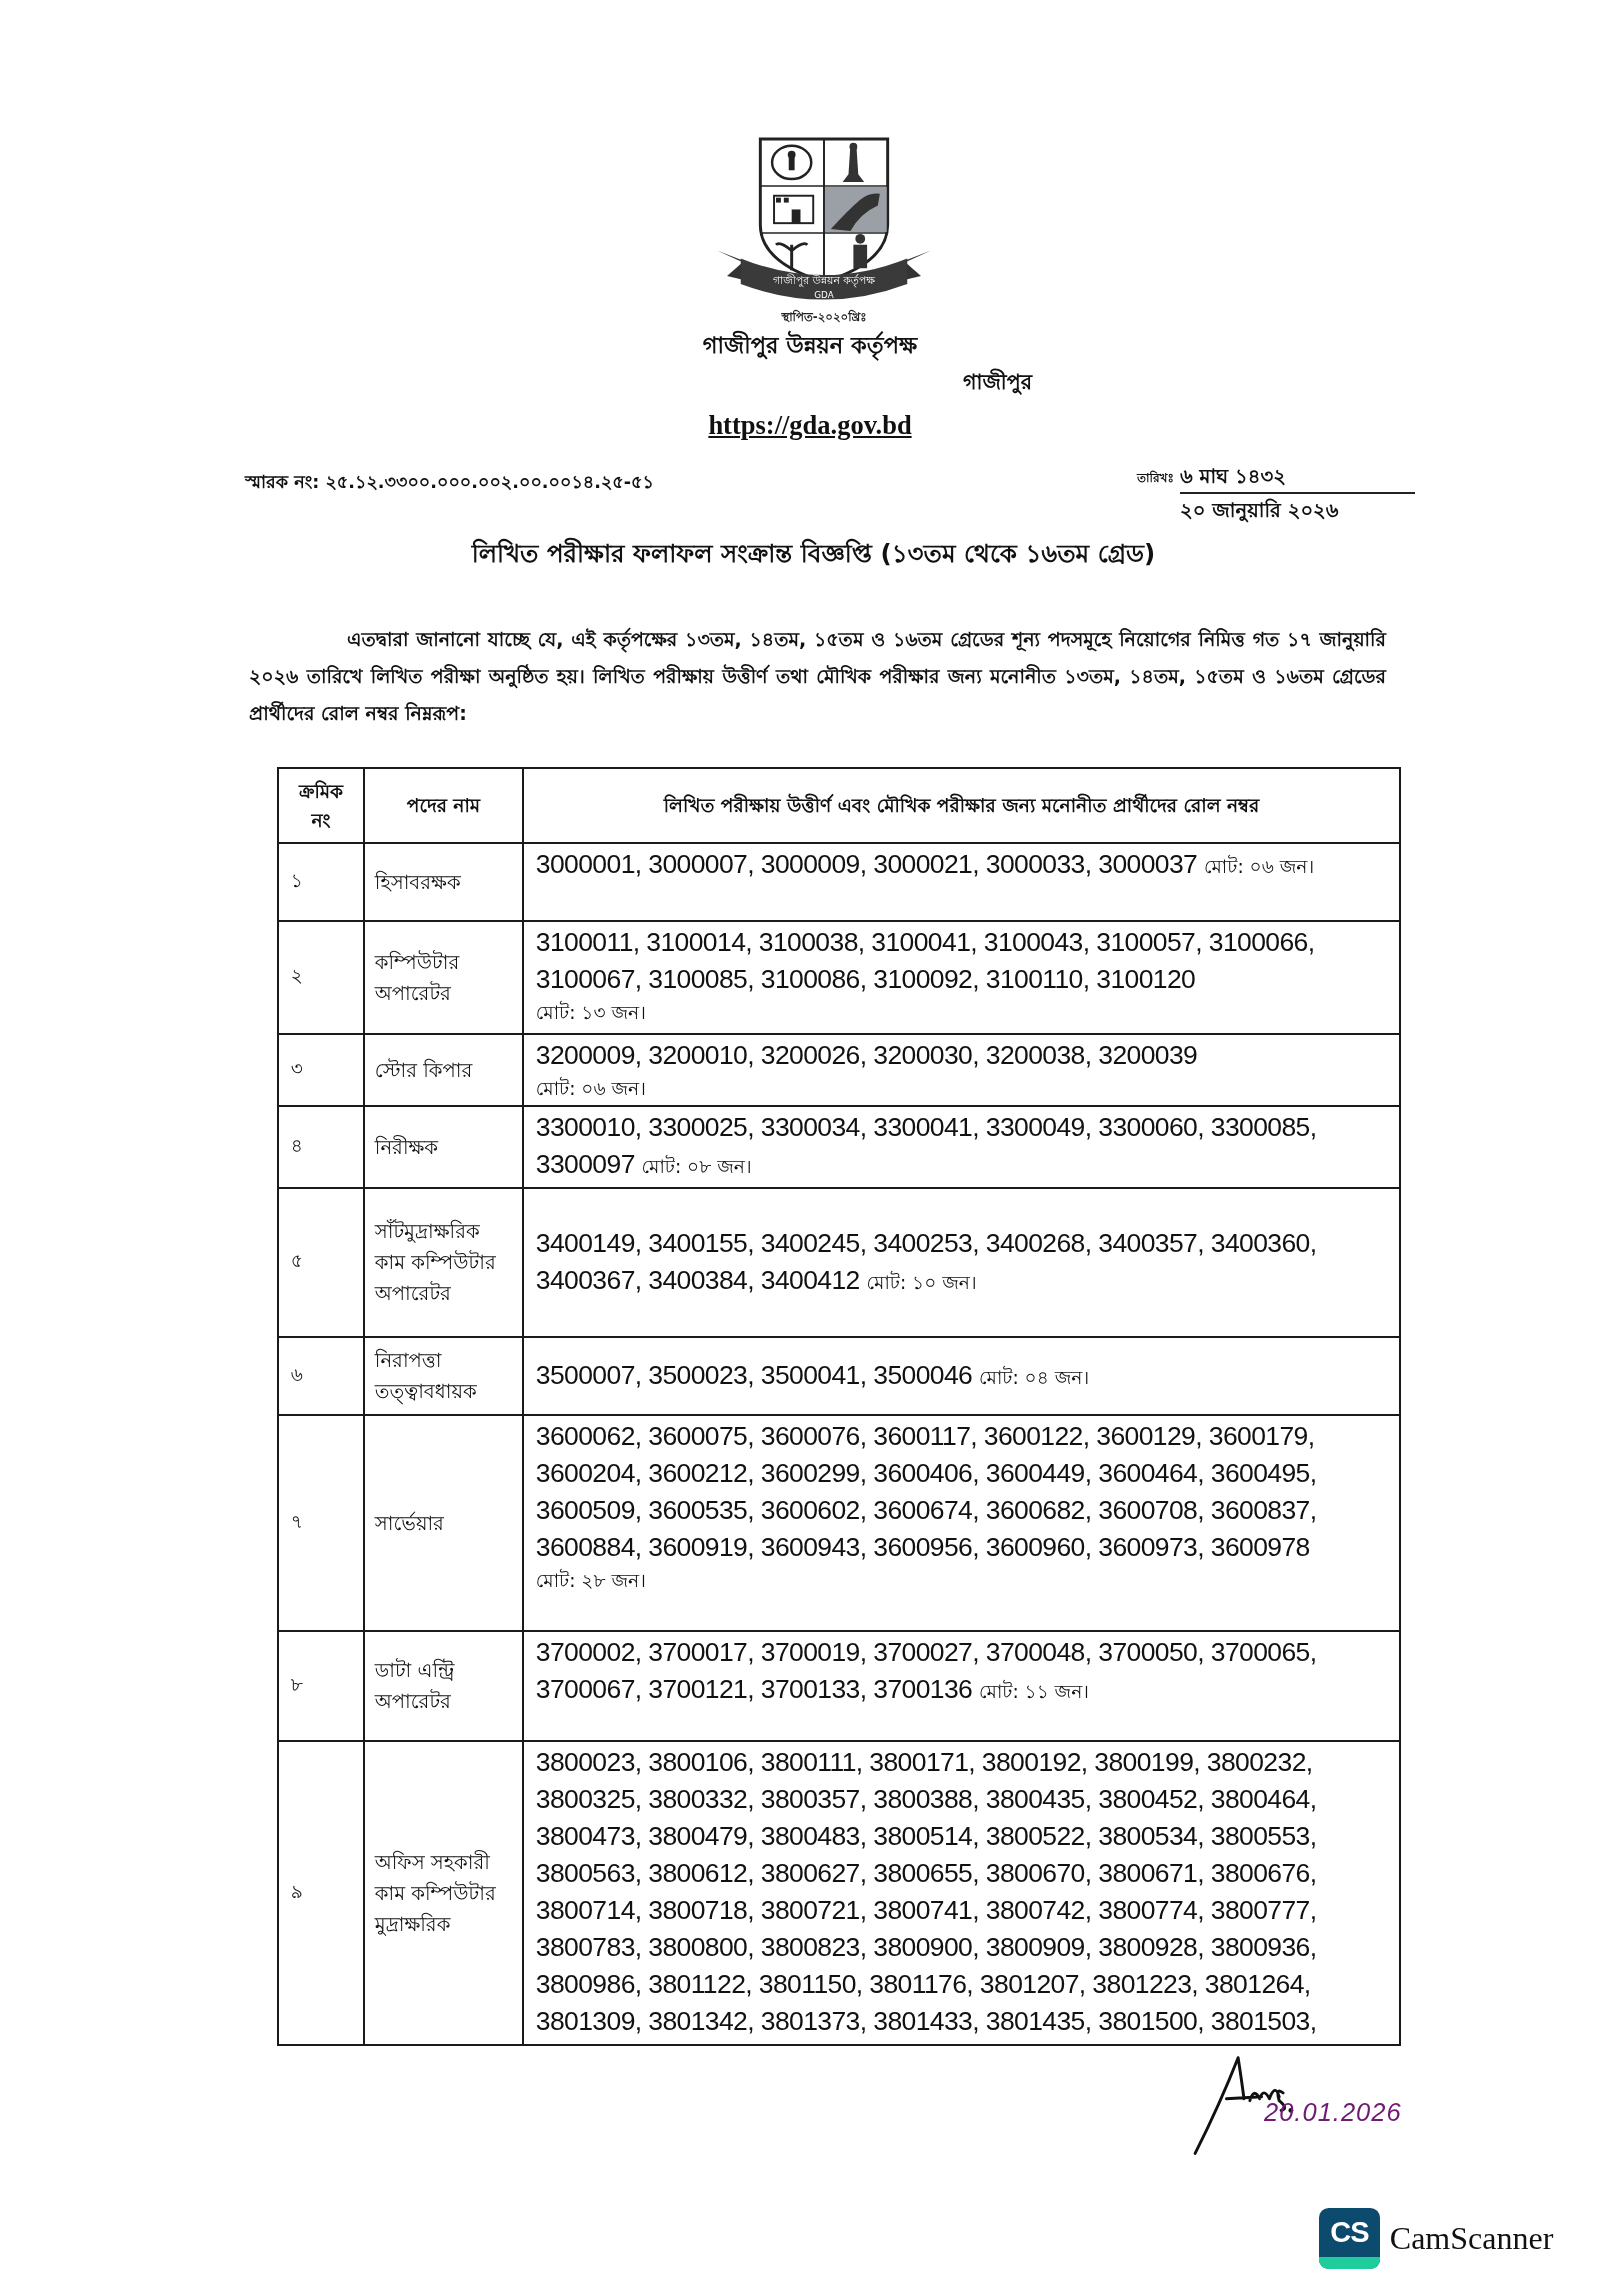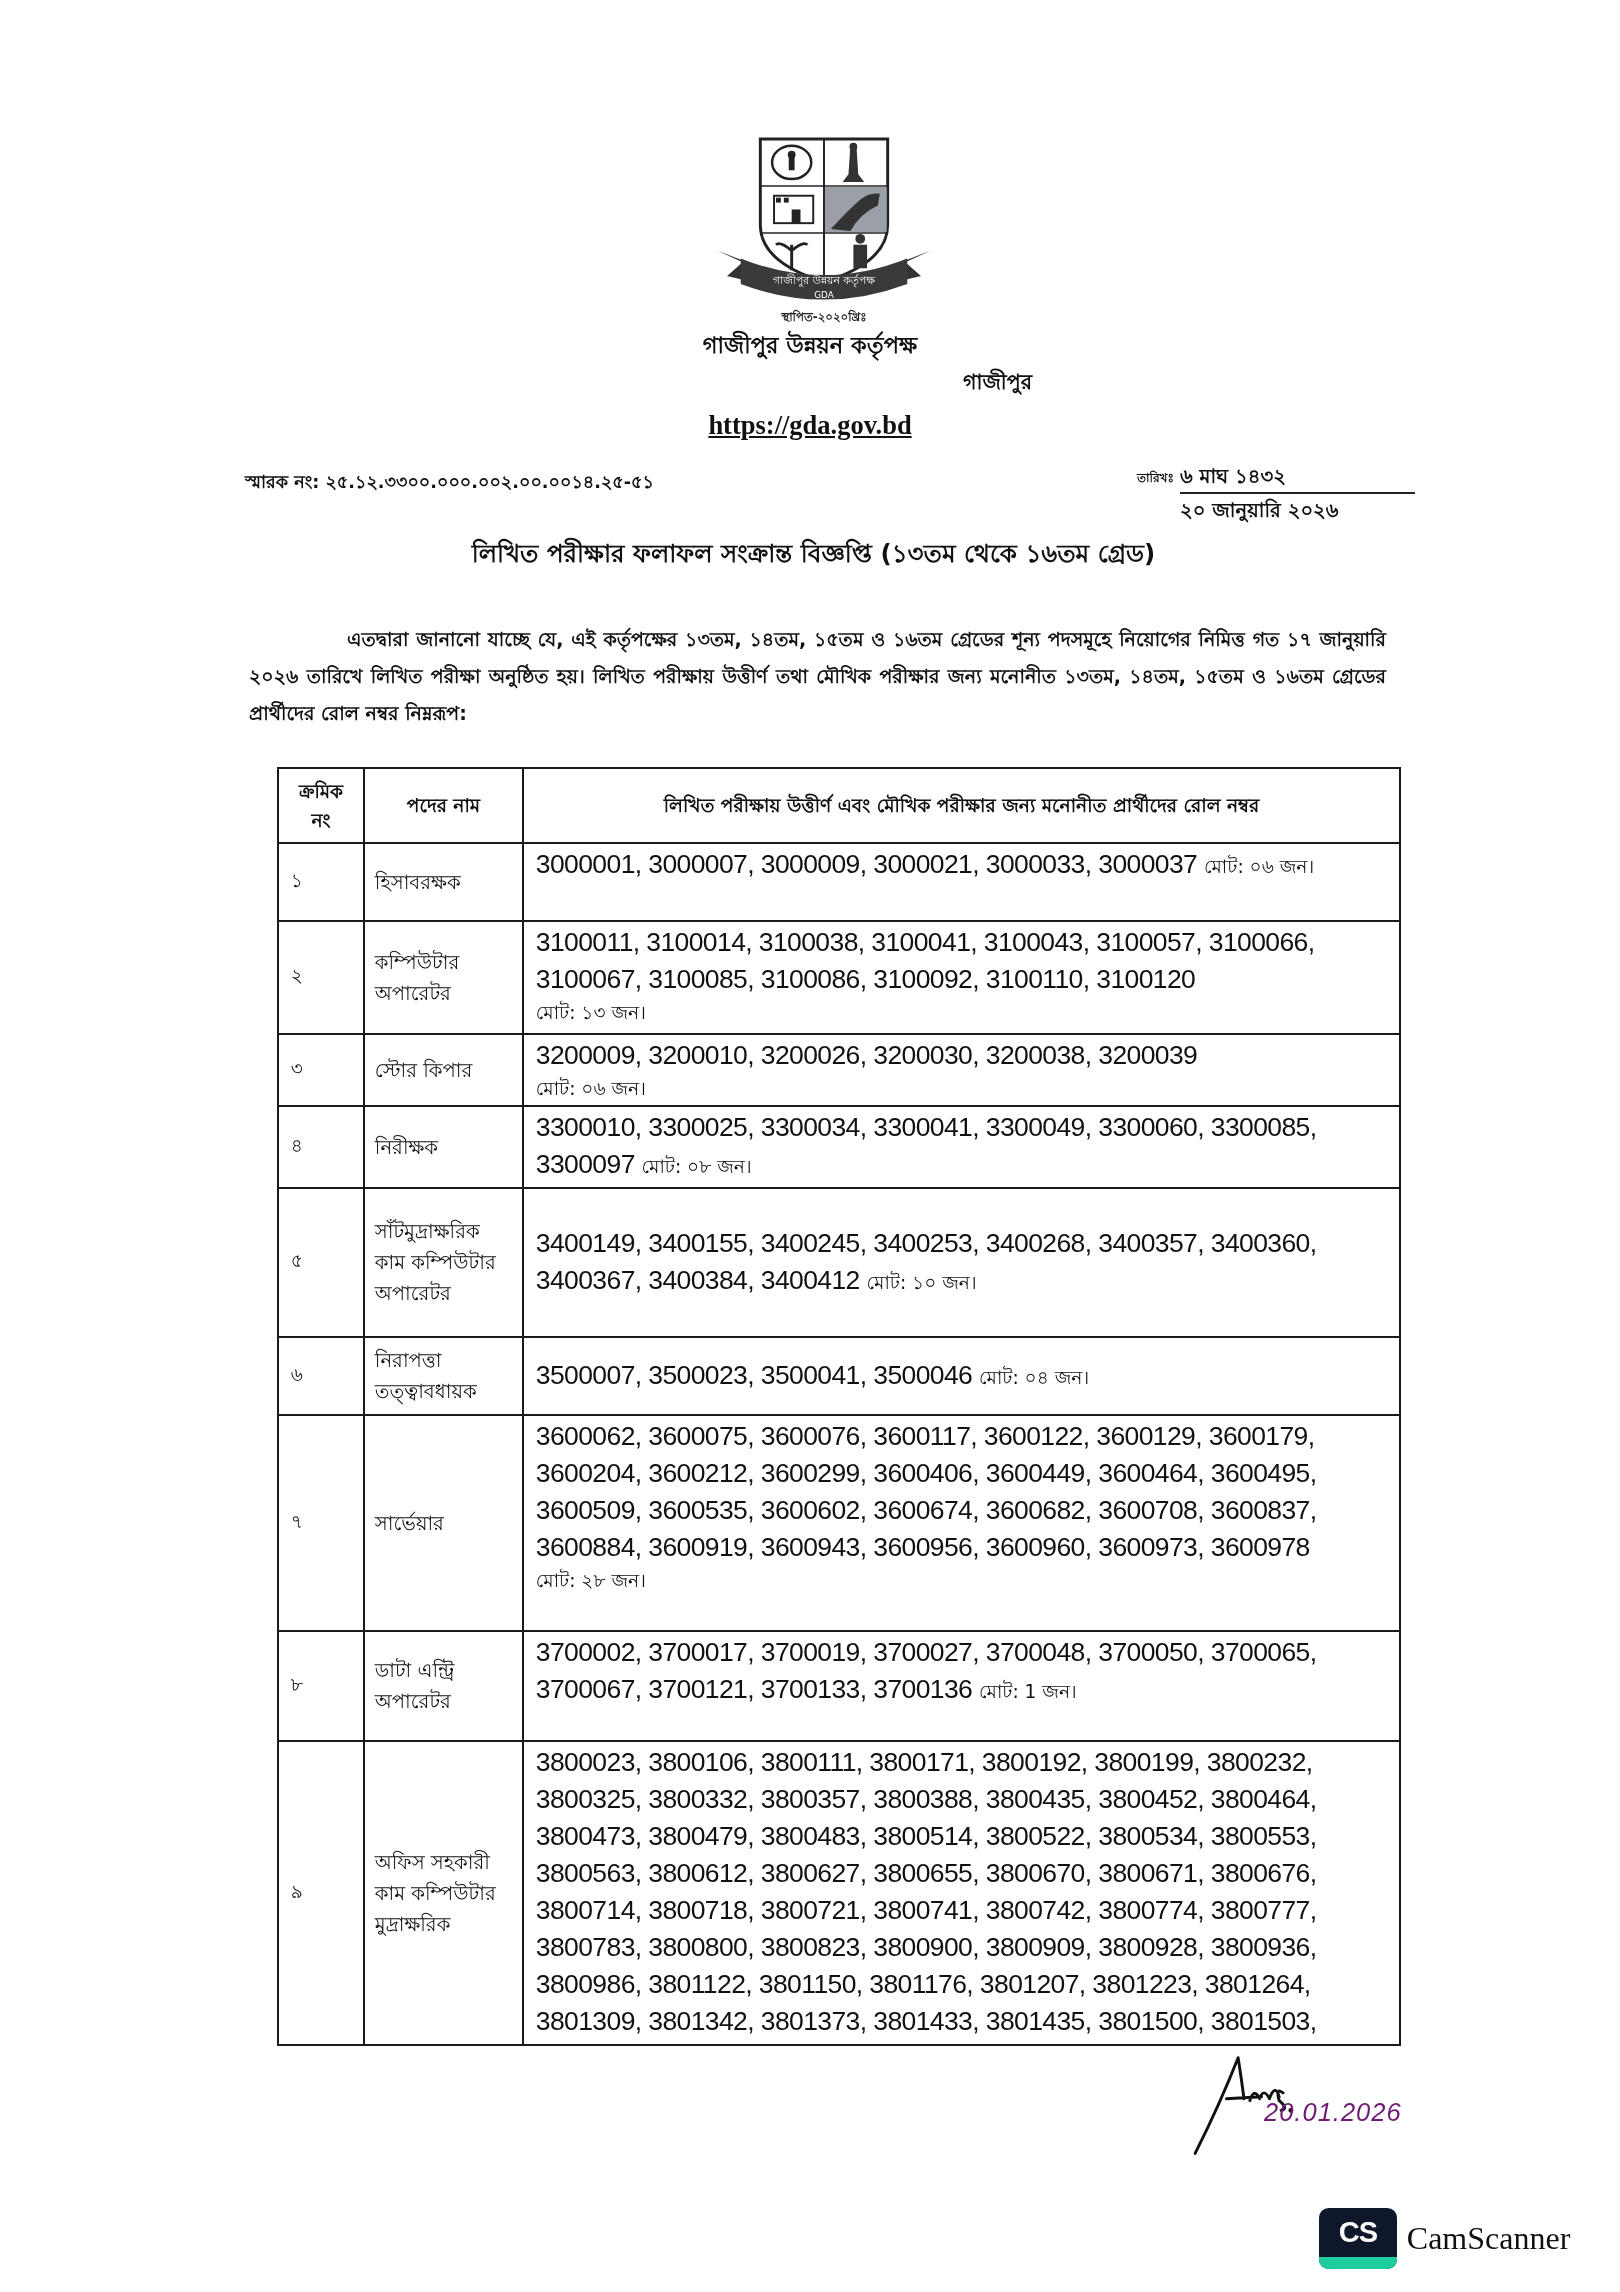--- a/index.html
+++ b/index.html
@@ -114,22 +114,22 @@
       font-family: Liberation Sans, sans-serif; font-size: 25.5px;
       font-style: italic; color: #701a75; letter-spacing: 1px;
     }
 
     
     #camscanner {
       left: 1319px; top: 2207px; height: 63px;
       display: flex; align-items: center;
     }
     #cs-logo {
-      width: 78px; height: 61px; border-radius: 9.8px;
-      background: #0f172a; position: relative; overflow: hidden;
+      width: 61px; height: 61px; border-radius: 9.8px;
+      background: #0c4a6e; position: relative; overflow: hidden;
     }
     #cs-logo .cs-band {
       position: absolute; left: 0; right: 0; bottom: 0; height: 11.8px;
       background: #1fcc9c;
     }
     #cs-logo .cs-text {
       position: absolute; left: 0; right: 0; top: 7.8px; text-align: center;
       color: #ffffff; font-family: "Liberation Sans", sans-serif;
       font-weight: bold; font-size: 29px; letter-spacing: -1px;
     }
@@ -271,21 +271,21 @@
       <span class="rolls">3600062, 3600075, 3600076, 3600117, 3600122, 3600129, 3600179, 3600204, 3600212, 3600299, 3600406, 3600449, 3600464, 3600495, 3600509, 3600535, 3600602, 3600674, 3600682, 3600708, 3600837, 3600884, 3600919, 3600943, 3600956, 3600960, 3600973, 3600978</span>
       <span class="total newline">মোট: ২৮ জন।</span>
     </td>
   </tr>
 
   <tr style="height:110px">
     <td class="sl-cell">৮</td>
     <td class="post-cell">ডাটা এন্ট্রি অপারেটর</td>
     <td class="roll-cell">
       <span class="rolls">3700002, 3700017, 3700019, 3700027, 3700048, 3700050, 3700065, 3700067, 3700121, 3700133, 3700136</span>
-      <span class="total">মোট: 1 জন।</span>
+      <span class="total">মোট: ১১ জন।</span>
     </td>
   </tr>
 
   <tr style="height:291px">
     <td class="sl-cell">৯</td>
     <td class="post-cell">অফিস সহকারী কাম কম্পিউটার মুদ্রাক্ষরিক</td>
     <td class="roll-cell">
       <span class="rolls">3800023, 3800106, 3800111, 3800171, 3800192, 3800199, 3800232, 3800325, 3800332, 3800357, 3800388, 3800435, 3800452, 3800464, 3800473, 3800479, 3800483, 3800514, 3800522, 3800534, 3800553, 3800563, 3800612, 3800627, 3800655, 3800670, 3800671, 3800676, 3800714, 3800718, 3800721, 3800741, 3800742, 3800774, 3800777, 3800783, 3800800, 3800823, 3800900, 3800909, 3800928, 3800936, 3800986, 3801122, 3801150, 3801176, 3801207, 3801223, 3801264, 3801309, 3801342, 3801373, 3801433, 3801435, 3801500, 3801503,</span>
       <span class="total"></span>
     </td>

